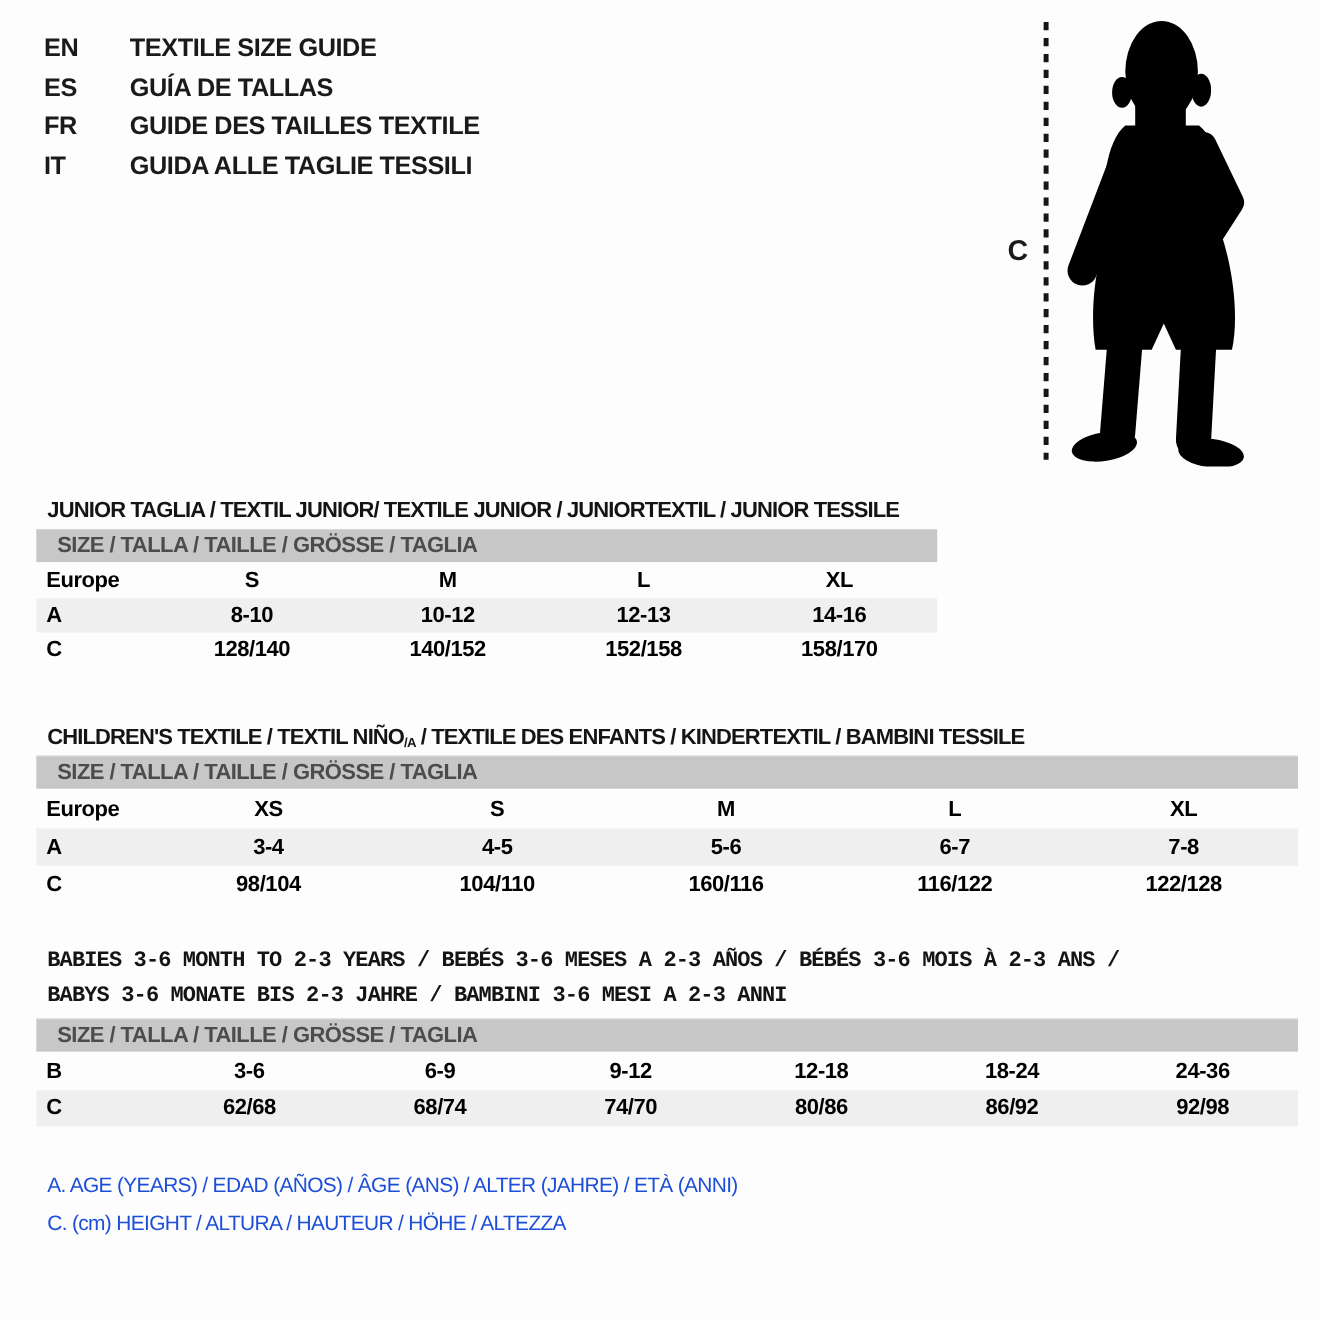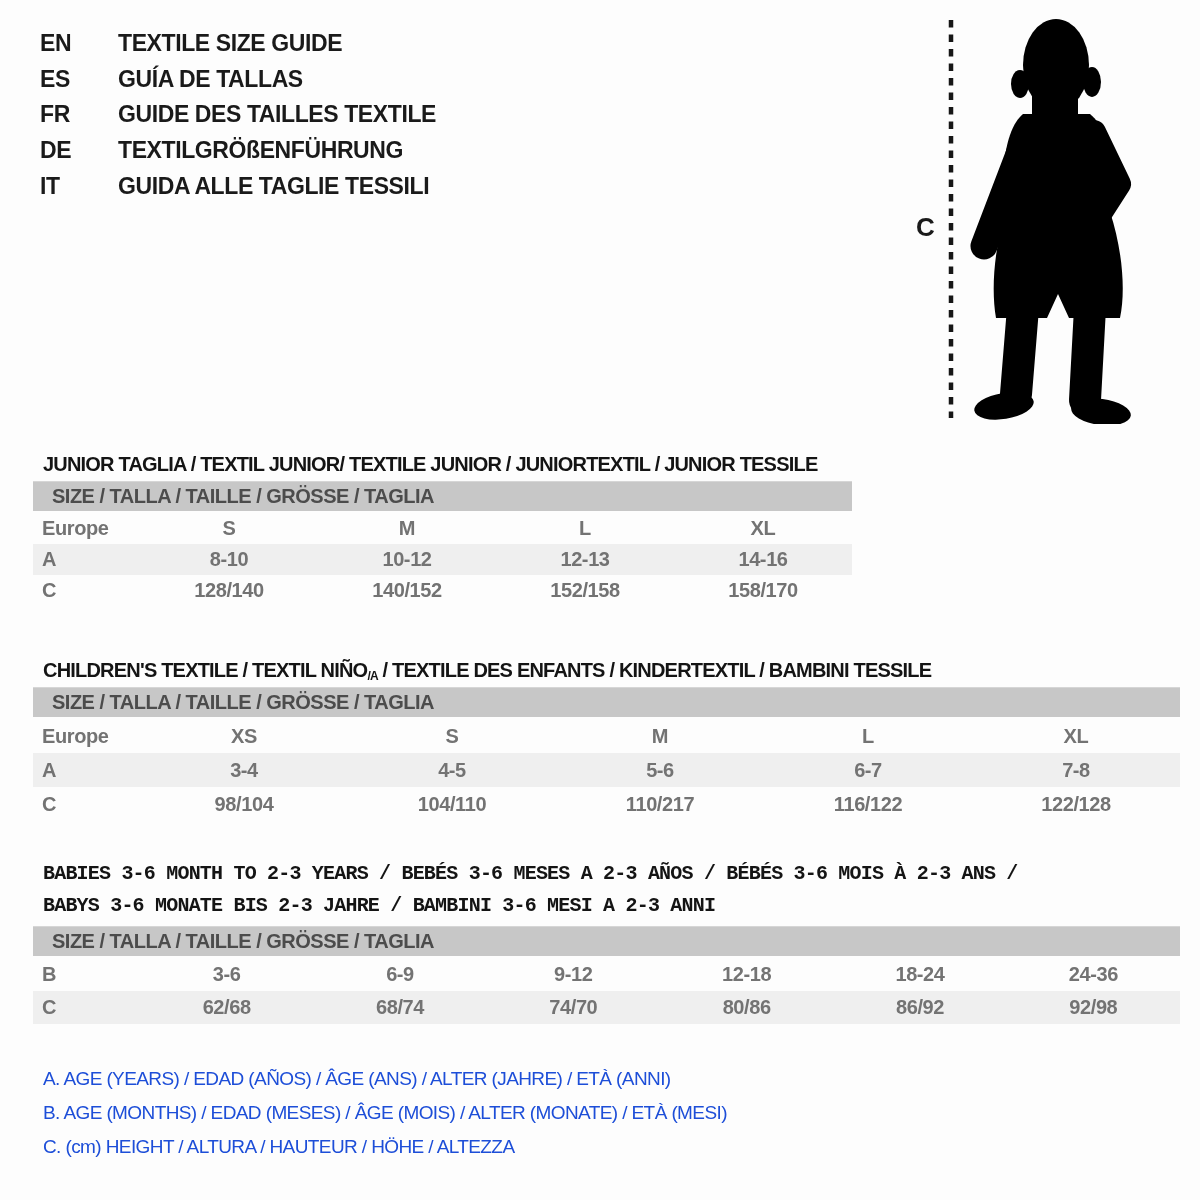--- a/index.html
+++ b/index.html
@@ -24,21 +24,21 @@
   
   .tbl { position:absolute; }
   #junior-table   { left:33px; top:481px; width:819px; }
   #children-table { left:33px; top:687px; width:1147px; }
   #babies-table   { left:33px; top:926px; width:1147px; }
   .tbl-header {
     height:29px; line-height:29px; background:#c7c7c7; color:#4c4c4c;
     font-weight:700; font-size:20px; letter-spacing:-0.5px; padding-left:19px;
     margin-bottom:2px; border-top:1px solid #d6d6d6;
   }
-  .tbl-row { display:grid; align-items:center; font-weight:700; font-size:20px; letter-spacing:-0.4px; color:#737373; }
+  .tbl-row { display:grid; align-items:center; font-weight:700; font-size:20px; letter-spacing:-0.4px; color:#000000; }
   #junior-table   .tbl-row { height:31px; }
   #children-table .tbl-row { height:34px; }
   #babies-table   .tbl-row { height:33px; }
   .tbl-row.shaded { background:#efefef; }
   .tbl-label { padding-left:9px; }
   .tbl-cell { text-align:center; }
   
   .legend { position:absolute; left:43px; top:1062px; }
   .legend-line { height:34px; line-height:34px; font-size:19px; font-weight:400; letter-spacing:-0.6px; white-space:nowrap; color:#1d4ed8; }
 </style>
@@ -52,24 +52,20 @@
         <span class="lang-code">EN</span>
         <span class="lang-title">TEXTILE SIZE GUIDE</span>
       </div>
       <div class="lang-row">
         <span class="lang-code">ES</span>
         <span class="lang-title">GUÍA DE TALLAS</span>
       </div>
       <div class="lang-row">
         <span class="lang-code">FR</span>
         <span class="lang-title">GUIDE DES TAILLES TEXTILE</span>
-      </div>
-      <div class="lang-row">
-        <span class="lang-code">DE</span>
-        <span class="lang-title">TEXTILGRÖßENFÜHRUNG</span>
       </div>
       <div class="lang-row">
         <span class="lang-code">IT</span>
         <span class="lang-title">GUIDA ALLE TAGLIE TESSILI</span>
       </div>
     </div>
 
   <svg class="dash-line" width="10" height="402" viewBox="0 0 10 402">
     <line x1="5" y1="2" x2="5" y2="400" stroke="#161616" stroke-width="4.5" stroke-dasharray="7.5 7"></line>
   </svg>
@@ -139,21 +135,21 @@
         <div class="tbl-cell">3-4</div>
         <div class="tbl-cell">4-5</div>
         <div class="tbl-cell">5-6</div>
         <div class="tbl-cell">6-7</div>
         <div class="tbl-cell">7-8</div>
       </div>
       <div class="tbl-row" style="grid-template-columns: 107px repeat(5, 1fr);">
         <div class="tbl-label">C</div>
         <div class="tbl-cell">98/104</div>
         <div class="tbl-cell">104/110</div>
-        <div class="tbl-cell">110/217</div>
+        <div class="tbl-cell">160/116</div>
         <div class="tbl-cell">116/122</div>
         <div class="tbl-cell">122/128</div>
       </div>
     </div>
 
   <h2 class="sec-title" id="babies-title"><span>BABIES 3-6 MONTH TO 2-3 YEARS / BEBÉS 3-6 MESES A 2-3 AÑOS / BÉBÉS 3-6 MOIS À 2-3 ANS /</span><br><span>BABYS 3-6 MONATE BIS 2-3 JAHRE / BAMBINI 3-6 MESI A 2-3 ANNI</span></h2>
   <div class="tbl" id="babies-table">
       <div class="tbl-header">SIZE / TALLA / TAILLE / GRÖSSE / TAGLIA</div>
       <div class="tbl-row" style="grid-template-columns: 107px repeat(6, 1fr);">
         <div class="tbl-label">B</div>
@@ -170,17 +166,16 @@
         <div class="tbl-cell">68/74</div>
         <div class="tbl-cell">74/70</div>
         <div class="tbl-cell">80/86</div>
         <div class="tbl-cell">86/92</div>
         <div class="tbl-cell">92/98</div>
       </div>
     </div>
 
   <div class="legend">
       <div class="legend-line">A. AGE (YEARS) / EDAD (AÑOS) / ÂGE (ANS) / ALTER (JAHRE) / ETÀ (ANNI)</div>
-      <div class="legend-line">B. AGE (MONTHS) / EDAD (MESES) / ÂGE (MOIS) / ALTER (MONATE) / ETÀ (MESI)</div>
       <div class="legend-line">C. (cm) HEIGHT / ALTURA / HAUTEUR / HÖHE / ALTEZZA</div>
     </div>
 
 </div>
 
 </body></html>

